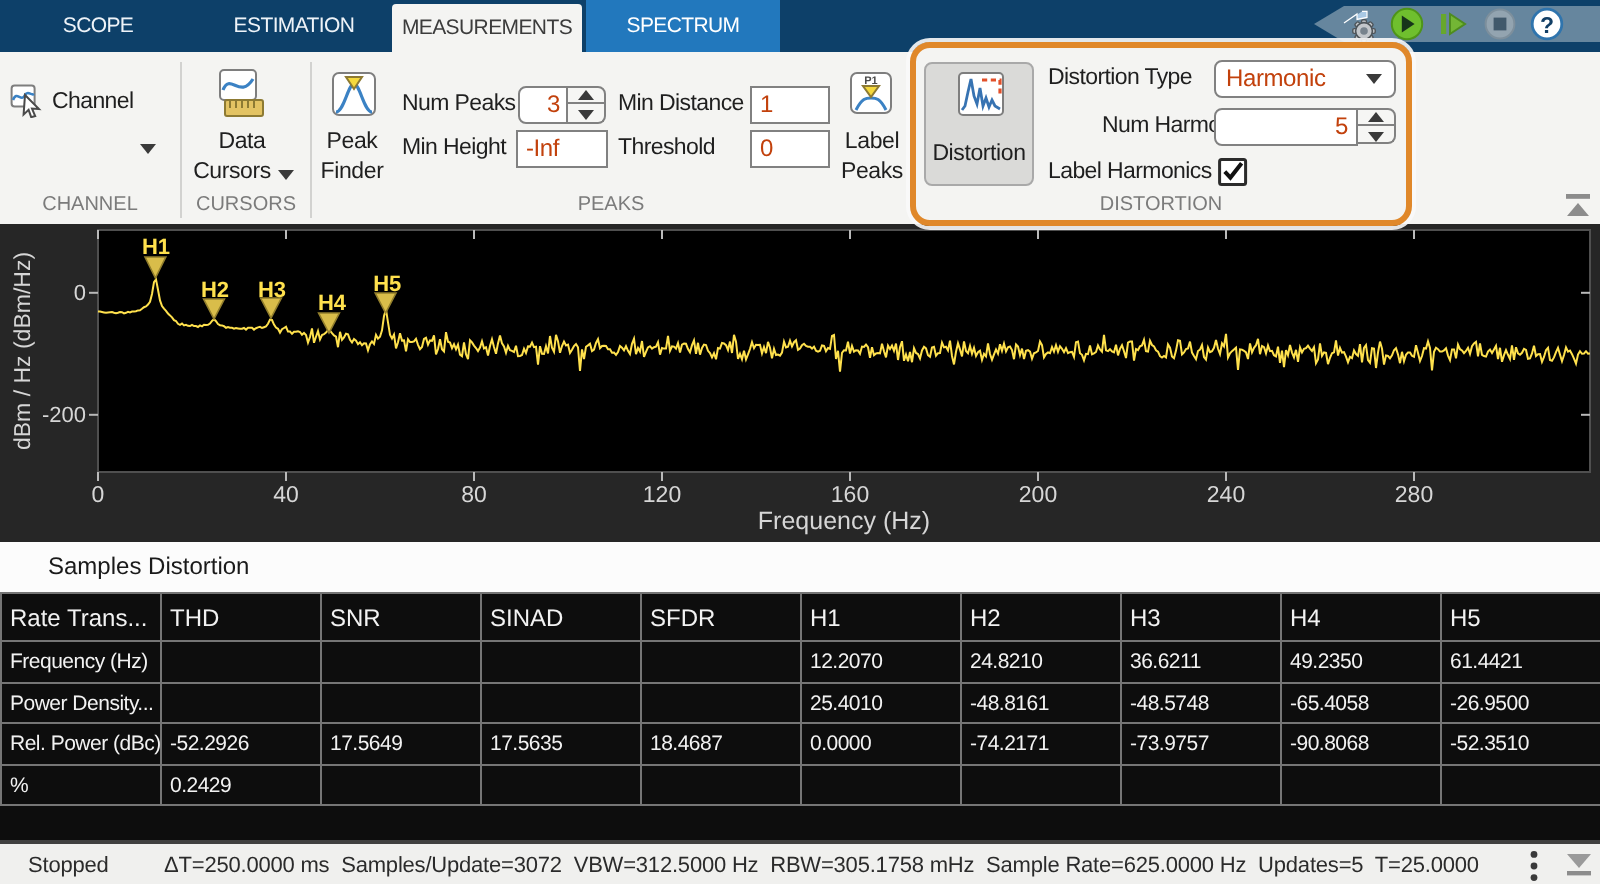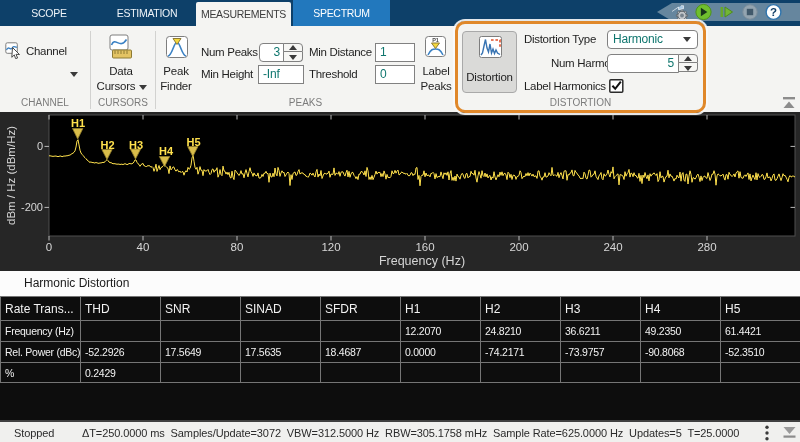--- a/index.html
+++ b/index.html
@@ -17,21 +17,21 @@
 #tab-spec { left:293px; width:97px; background:#2278bd; color:#fff; }
 
 
 #qa { left:657px; top:3px; width:143px; height:18px; }
 
 
 #toolbar { left:0; top:26px; width:800px; height:86px; background:#f4f4f2; }
 .vsep { position:absolute; top:5px; height:78px; width:1px; background:#d2d2d0; }
 .seclabel { position:absolute; top:71px; height:12px; font-size:10px; color:#7b7b7b; text-align:center; }
 .tlabel { position:absolute; font-size:11.5px; letter-spacing:-0.3px; color:#1f1f1f; white-space:nowrap; }
-.tinput { position:absolute; background:#fff; border:1px solid #818181; font-size:12px; letter-spacing:-0.2px; color:#0f766e; }
+.tinput { position:absolute; background:#fff; border:1px solid #818181; font-size:12px; letter-spacing:-0.2px; color:#c2410c; }
 .icontext { position:absolute; font-size:11.5px; letter-spacing:-0.2px; color:#1f1f1f; text-align:center; white-space:nowrap; }
 .caret { display:inline-block; width:0; height:0; border-left:4px solid transparent; border-right:4px solid transparent; border-top:5px solid #3a3a3a; }
 
 
 #plot { left:0; top:112px; width:800px; height:159px; background:#262626; }
 
 
 #titlestrip { left:0; top:271px; width:800px; height:25px; background:#fcfcfc; }
 #titlestrip span { position:absolute; left:24px; top:5px; font-size:12px; color:#1a1a1a; }
 #tablewrap { left:0; top:296px; width:800px; height:124px; background:#0d0d0d; }
@@ -250,21 +250,21 @@
     <g font-family="Liberation Sans, sans-serif" font-size="11" font-weight="bold" fill="#ffe14d" text-anchor="middle">
       <text x="78" y="15">H1</text>
       <text x="107.5" y="36.5">H2</text>
       <text x="136" y="36.5">H3</text>
       <text x="166" y="43">H4</text>
       <text x="193.6" y="33.5">H5</text>
     </g>
   </svg>
 
   <div id="titlestrip" class="abs">
-      <span>Harmonic Distortion</span>
+      <span>Samples Distortion</span>
     </div>
   <div id="tablewrap" class="abs">
     <table>
       <colgroup>
           <col style="width:80px">
           <col style="width:80px">
           <col style="width:80px">
           <col style="width:80px">
           <col style="width:80px">
           <col style="width:80px">
@@ -291,20 +291,32 @@
             <td></td>
             <td></td>
             <td></td>
             <td></td>
             <td>12.2070</td>
             <td>24.8210</td>
             <td>36.6211</td>
             <td>49.2350</td>
             <td>61.4421</td>
           </tr>
+      <tr style="height:20px;">
+            <td>Power Density...</td>
+            <td></td>
+            <td></td>
+            <td></td>
+            <td></td>
+            <td>25.4010</td>
+            <td>-48.8161</td>
+            <td>-48.5748</td>
+            <td>-65.4058</td>
+            <td>-26.9500</td>
+          </tr>
       <tr style="height:21px;margin-top:28px;">
             <td>Rel. Power (dBc)</td>
             <td>-52.2926</td>
             <td>17.5649</td>
             <td>17.5635</td>
             <td>18.4687</td>
             <td>0.0000</td>
             <td>-74.2171</td>
             <td>-73.9757</td>
             <td>-90.8068</td>

